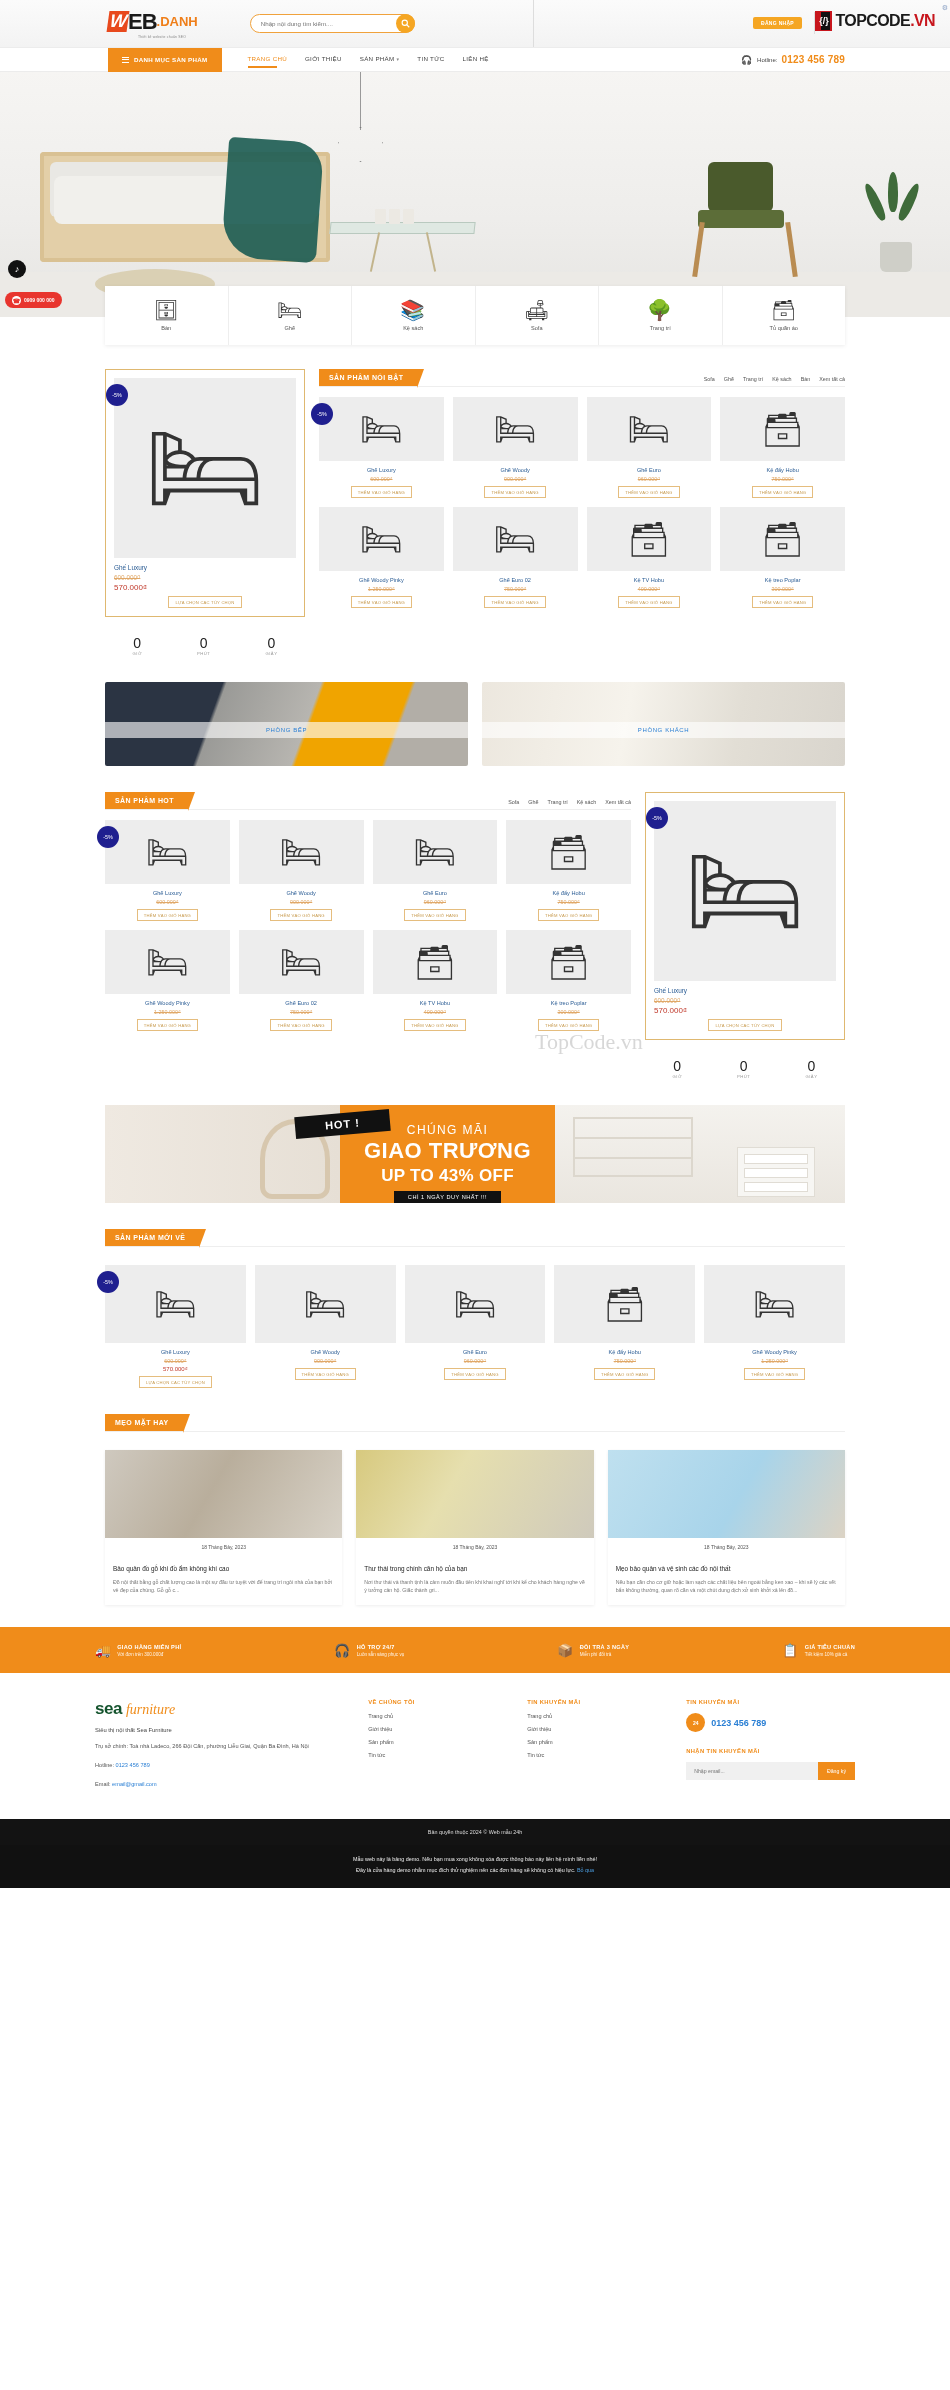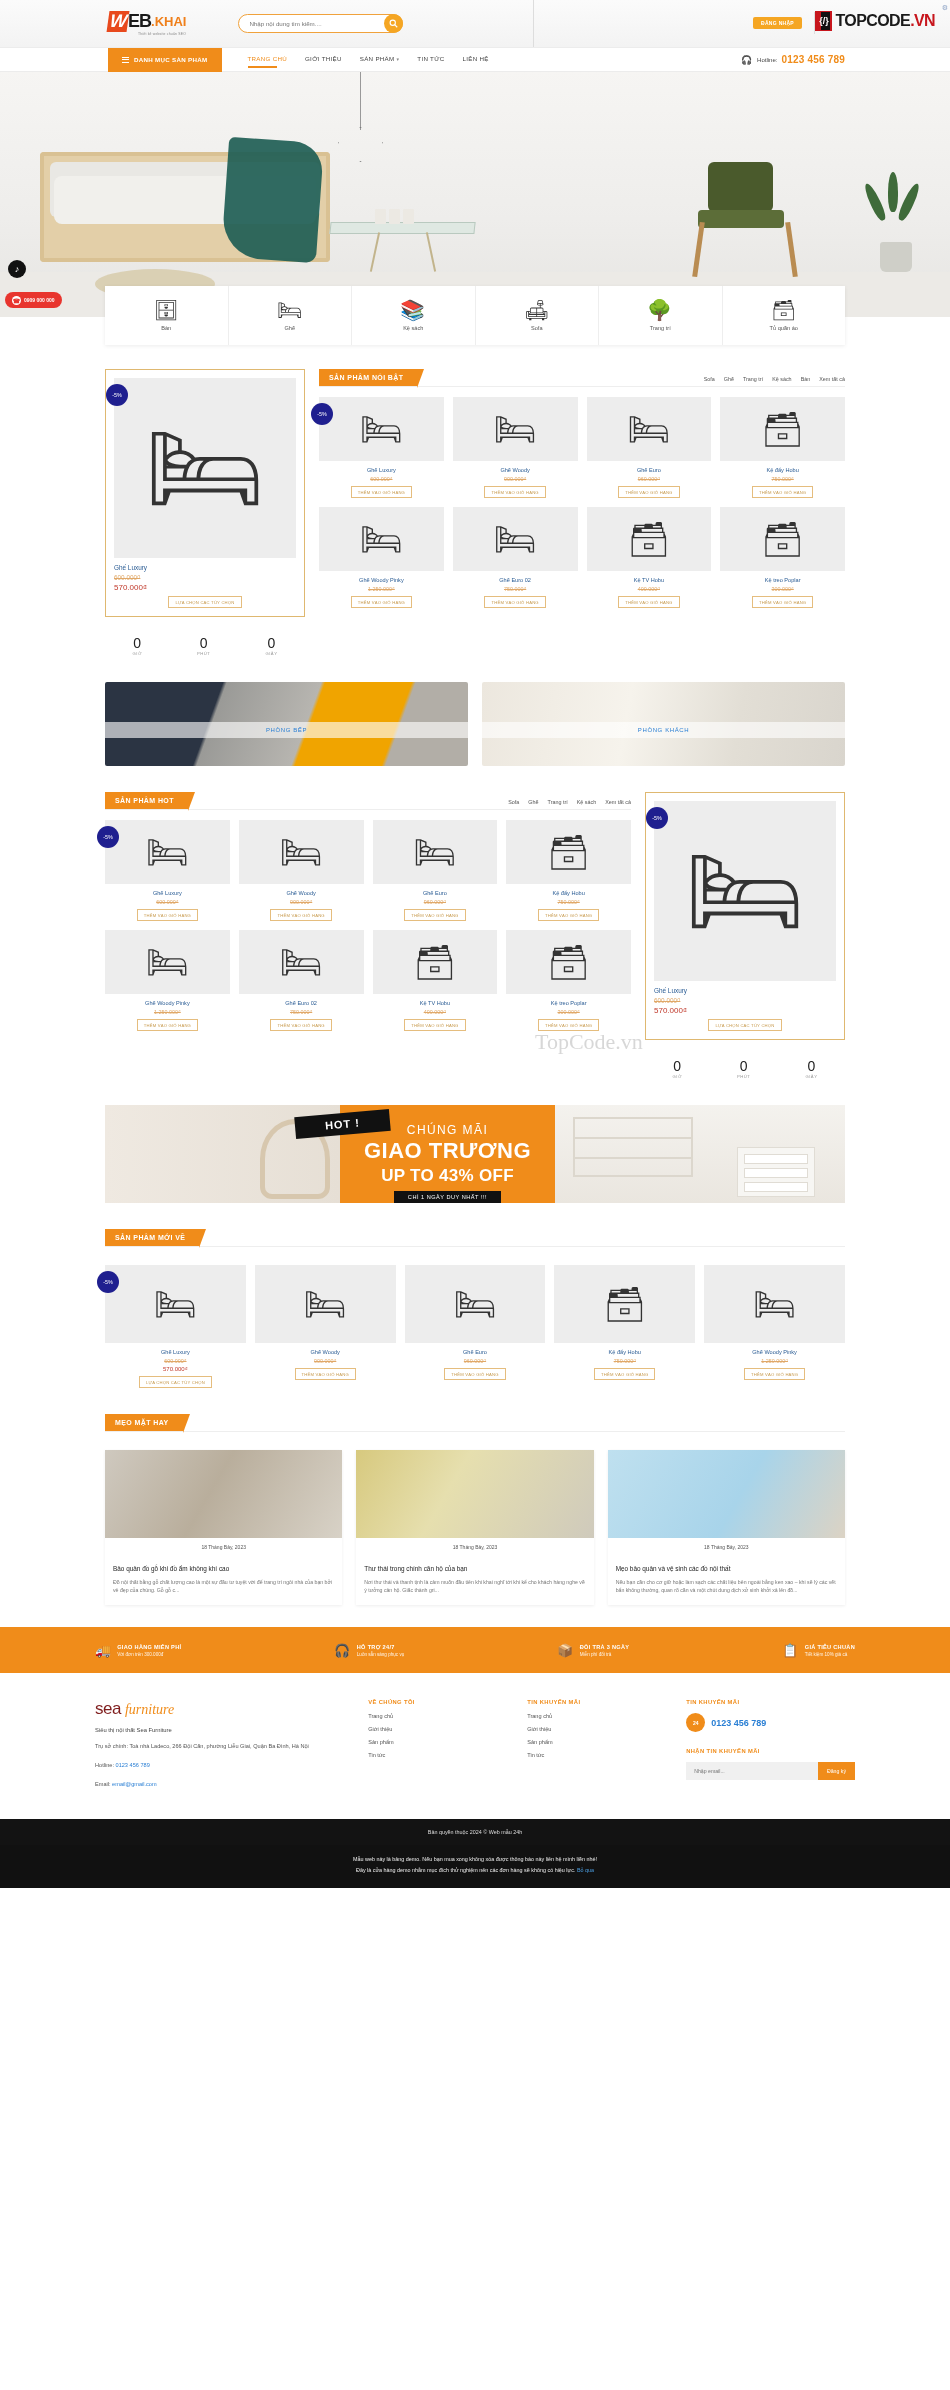--- a/index.html
+++ b/index.html
@@ -18,21 +18,21 @@
 
   
   .topbar {
     height:48px; background:linear-gradient(180deg,#fbfbfb,#f3f3f3);
     display:flex; align-items:center; position:relative;
     border-bottom:1px solid #ececec;
   }
   .logo-wrap { margin-left:108px; display:flex; flex-direction:column; }
   .logo-main { display:flex; align-items:center; font-weight:bold; font-size:17px; letter-spacing:-1px; }
   .logo-w { background:#e8491d; color:#fff; padding:0 2px; font-style:italic; transform:skewX(-8deg); font-size:18px;}
-  .logo-eb { color:#1a1a1a; font-size:18px; }
+  .logo-eb { color:#1a1a1a; font-size:22px; }
   .logo-demo { color:#ef7f1a; font-size:13px; letter-spacing:0px;}
   .logo-sub { font-size:3.4px; color:#888; letter-spacing:.2px; margin-left:30px;}
 
   .searchbox {
     margin-left:52px; width:165px; height:19px; border:1px solid #f0a23c;
     border-radius:10px; display:flex; align-items:center; background:#fff;
     position:relative;
   }
   .searchbox input {
     border:0; outline:0; flex:1; font-size:6.2px; color:#999;
@@ -211,21 +211,21 @@
   .svc{display:flex;align-items:center;gap:6px;color:#fff;}
   .svc .ic{font-size:13px;}
   .svc .t{font-size:5.6px;font-weight:bold;letter-spacing:.3px;}
   .svc .s{font-size:4.6px;opacity:.9;margin-top:2px;}
 
   
   .footer{background:#fff;padding:26px 0 30px;}
   .finner{width:760px;margin:0 auto;display:flex;gap:20px;}
   .fcol1{width:255px;}
   .flogo{display:flex;align-items:baseline;gap:4px;}
-  .flogo .sea{font-size:17px;font-weight:normal;color:#7f1d1d;letter-spacing:-.5px;}
+  .flogo .sea{font-size:17px;font-weight:bold;color:#14532d;letter-spacing:-.5px;}
   .flogo .furn{font-size:14px;color:#f08c1a;font-style:italic;font-family:"Liberation Serif",serif;}
   .fdesc{font-size:5.8px;color:#444;margin-top:8px;}
   .faddr{font-size:5.6px;color:#555;margin-top:8px;line-height:1.9;}
   .faddr a{color:#2a7fd4;text-decoration:none;}
   .fcol{width:140px;}
   .fh{font-size:5.8px;color:#f08c1a;font-weight:bold;letter-spacing:.4px;margin-bottom:8px;}
   .fli{font-size:5.6px;color:#555;margin-bottom:7px;cursor:pointer;}
   .fhot{display:flex;align-items:center;gap:6px;margin-top:4px;}
   .fhot .circ{width:19px;height:19px;border-radius:50%;background:#f08c1a;color:#fff;display:flex;
      align-items:center;justify-content:center;font-size:5px;font-weight:bold;}
@@ -248,21 +248,21 @@
 </head>
 <body>
 
 <div class="page">
 
   <div class="topbar">
     <div class="logo-wrap">
       <div class="logo-main">
         <span class="logo-w">W</span>
         <span class="logo-eb">EB</span>
-        <span class="logo-demo">.KHAI</span>
+        <span class="logo-demo">.DANH</span>
       </div>
       <div class="logo-sub">Thiết kế website chuẩn SEO</div>
     </div>
 
     <div class="searchbox">
       <input type="text" placeholder="Nhập nội dung tìm kiếm...." style="">
       <button class="search-btn">
         <svg viewBox="0 0 24 24" fill="none" stroke="#fff" stroke-width="3">
           <circle cx="10" cy="10" r="7"></circle>
             <line x1="15" y1="15" x2="22" y2="22"></line>

